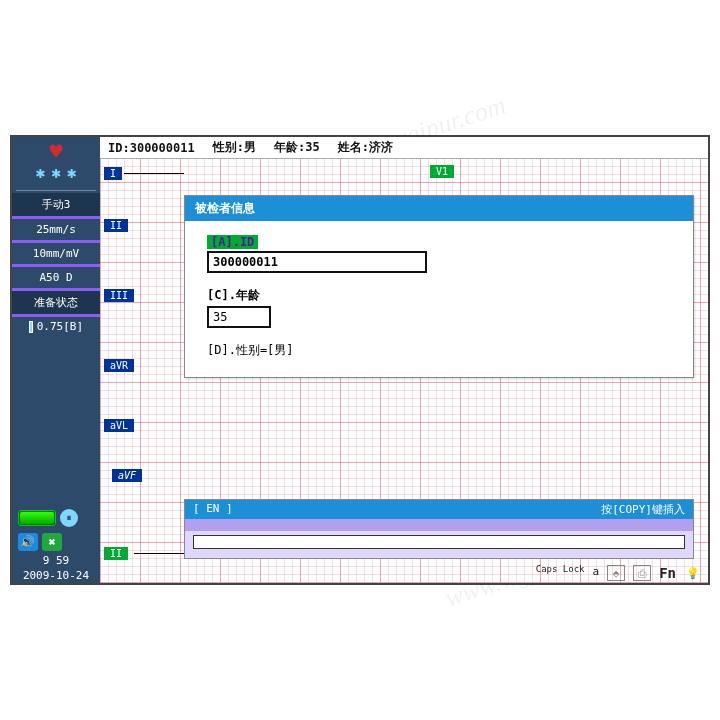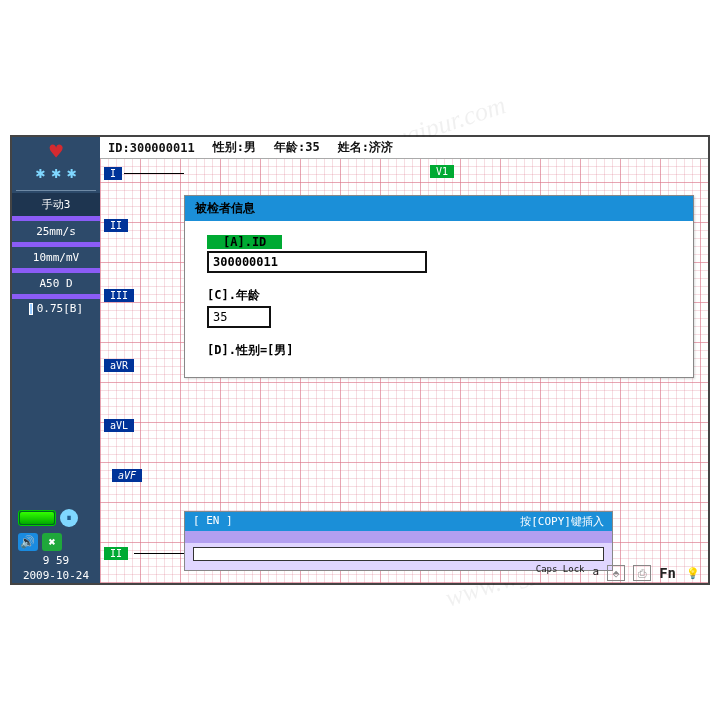--- a/index.html
+++ b/index.html
@@ -31,21 +31,21 @@
     width: 88px;
     background: #2d4a6a;
     display: flex; flex-direction: column;
     color: #fff;
     font-size: 11px;
   }
   .sb-top { display:flex; flex-direction:column; align-items:center; padding:4px 0 6px;}
   .heart { font-size: 22px; color:#d42a30; line-height:1;}
   .snowrow { display:flex; gap:6px; font-size:16px; color:#7fd7ff; }
   .sb-sep { height:1px; background:#6f8aa5; margin:2px 4px;}
-  .sb-item { padding:4px 6px; text-align:center; border-bottom:5px solid #8b5cf6;}
+  .sb-item { padding:4px 6px; text-align:center; border-bottom:3px solid #8b5cf6;}
   .sb-item.lg { background:#1e3550;}
   .sb-batt { display:flex; align-items:center; gap:4px; padding:4px 6px;}
   .batt-shell { width:38px; height:16px; border:1px solid #0c0; border-radius:3px; padding:1px; background:#062; display:flex;}
   .batt-fill { flex:1; background: linear-gradient(#3f0,#0a0); border-radius:2px;}
   .pause { width:18px; height:18px; background:#7fd7ff; border-radius:50%; display:flex; align-items:center; justify-content:center; color:#036; font-size:10px;}
   .sb-icons { display:flex; gap:4px; padding:2px 6px;}
   .ic-sq { width:20px; height:18px; display:flex; align-items:center; justify-content:center; border-radius:3px; font-size:12px;}
   .ic-blue { background:#1a8be0; color:#fff;}
   .ic-green { background:#1fa83b; color:#fff;}
   .sb-sp { flex:1; }
@@ -82,42 +82,42 @@
   
   .dialog {
     position:absolute;
     left:84px; top:36px;
     width:510px;
     border:1px solid #888;
     background:#fff;
     box-shadow:1px 1px 2px rgba(0,0,0,.15);
   }
   .dlg-title {
-    background:#1b8fd8; color:#000000;
+    background:#1b8fd8; color:#ffffff;
     padding:4px 10px; font-size:12px; font-weight:bold;
     display:flex; justify-content:space-between;
   }
   .dlg-body { padding:14px 22px 18px; display:flex; flex-direction:column; gap:14px; font-size:12px;}
   .fld { display:flex; flex-direction:column; gap:2px; align-items:flex-start;}
   .fld-lbl { font-weight:bold; }
-  .fld-lbl.active { background:#0a3; color:#000000; padding:0 16px;}
+  .fld-lbl.active { background:#0a3; color:#4c1d95; padding:0 4px;}
   .fld input {
     border:2px solid #111; padding:2px 4px; font-family:inherit; font-size:12px;
     background:#fff;
   }
   .in-id { width:220px; font-weight:bold;}
   .in-name { width:220px;}
   .in-age { width:64px;}
-  .row-lbl { font-weight:bold; }
+  .row-lbl { font-weight:normal; }
 
   
   .ime {
     position:absolute;
-    left:84px; top:352px;
-    width:429px; height:60px;
+    left:84px; top:340px;
+    width:510px; height:60px;
     border:1px solid #888;
     background:#e0d6ff;
   }
   .ime-top { background:#1b8fd8; color:#fff; font-size:11px; display:flex; justify-content:space-between; padding:2px 8px;}
   .ime-mid { height:12px; background:#b39ff0;}
   .ime-in { margin:4px 8px; height:14px; background:#fff; border:1px solid #333;}
 
   
   .status {
     position:absolute; right:6px; bottom:2px;
@@ -143,20 +143,21 @@
         <span>✱</span>
         <span>✱</span>
         <span>✱</span>
       </div>
     </div>
     <div class="sb-sep"></div>
     <div class="sb-item lg">手动3</div>
     <div class="sb-item">25mm/s</div>
     <div class="sb-item">10mm/mV</div>
     <div class="sb-item">A50 D</div>
+    <div class="sb-item lg">准备状态</div>
     <div class="sb-monitor">
       <div class="mon-ic"></div>
       <span>0.75[B]</span>
     </div>
     <div class="sb-sp"></div>
     <div class="sb-batt">
       <div class="batt-shell">
           <div class="batt-fill"></div>
         </div>
       <div class="pause">⏸</div>

